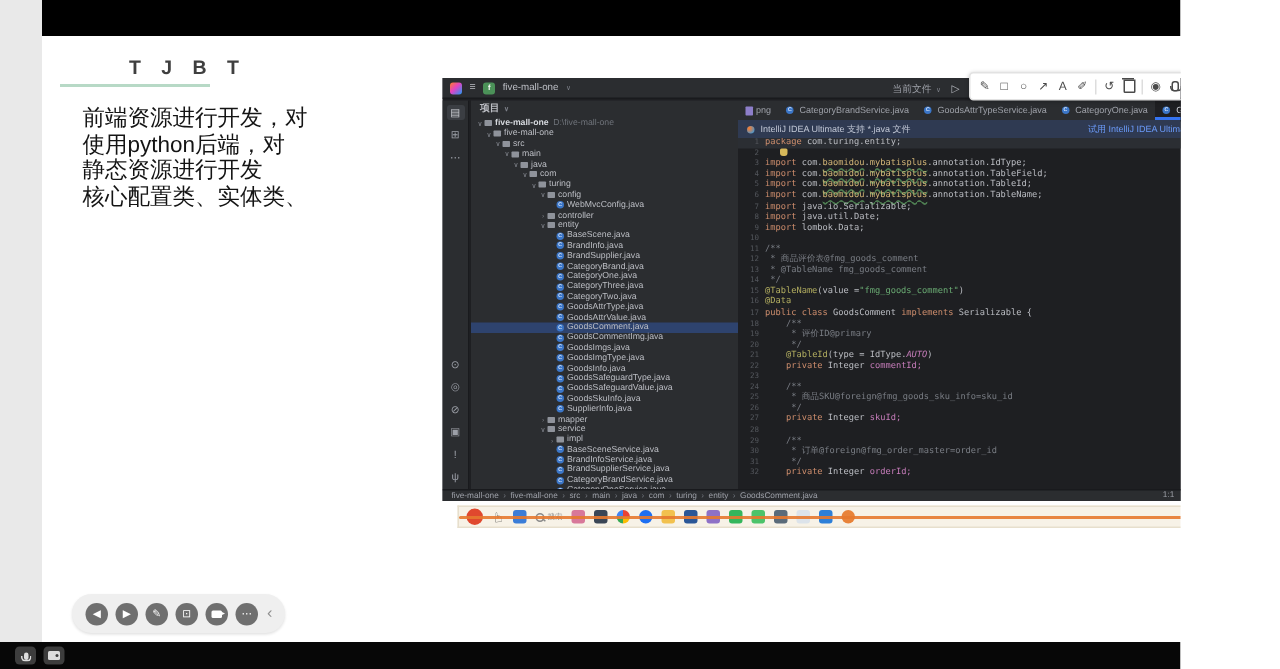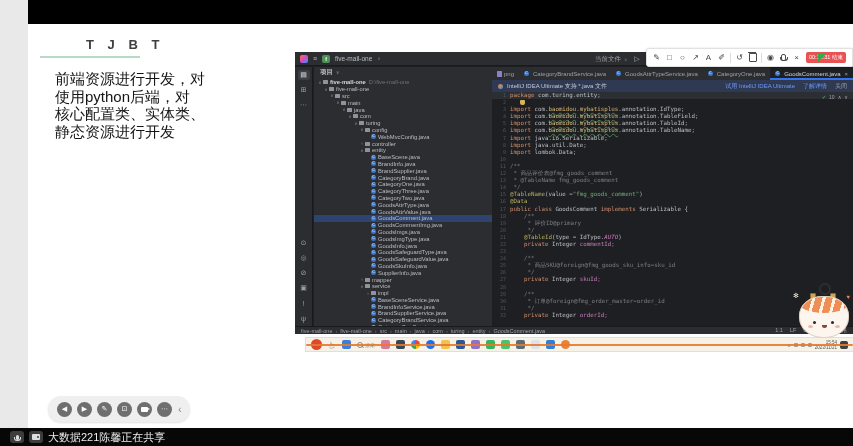--- a/index.html
+++ b/index.html
@@ -1,16 +1,16 @@
 <!DOCTYPE html>
 <html><head>
 <meta charset="utf-8">
 <style>
   html,body{margin:0;padding:0;background:#fff}
-  .screen{position:relative;width:853px;height:446px;overflow:hidden;background:#fff;font-family:"Liberation Sans",sans-serif}
+  .screen{position:relative;width:787px;height:446px;overflow:hidden;background:#fff;font-family:"Liberation Sans",sans-serif}
   .left-strip{position:absolute;left:0;top:0;width:28px;height:428px;background:#e9e9e9}
   .top-bar{position:absolute;left:28px;top:0;right:0;height:24px;background:#000}
   
   .slide-title{position:absolute;left:86px;top:37px;font-size:13px;font-weight:700;letter-spacing:5px;color:#3f3f3f}
   .title-underline{position:absolute;left:40px;top:56px;width:100px;height:2px;background:#b7d9c6}
   .slide-par{position:absolute;left:55px;top:70px;width:178px;font-size:15px;line-height:17.5px;color:#141414}
   
   .ide{position:absolute;left:295px;top:52px;width:558px;height:282px;background:#1e1f22;overflow:hidden;font-size:6px;color:#bcbec4}
   .ide-titlebar{position:absolute;left:0;top:0;right:0;height:14px;background:#2b2d30;border-bottom:1px solid #191a1d;display:flex;align-items:center;gap:5px;padding:0 5px;box-sizing:border-box;font-size:6.5px;color:#9da0a8}
   .idea-logo{width:8px;height:8px;border-radius:2px;background:linear-gradient(135deg,#ff7c2a,#e343c3 45%,#1c9cf7);flex:none}
@@ -120,22 +120,22 @@
 
 <div class="screen">
   <div class="left-strip"></div>
   <div class="top-bar"></div>
 
   <div class="slide-title">T J B T</div>
   <div class="title-underline"></div>
   <div class="slide-par">
       <div>前端资源进行开发，对</div>
       <div> 使用python后端，对</div>
+      <div>静态资源进行开发</div>
       <div>核心配置类、实体类、</div>
-      <div>静态资源进行开发</div>
     </div>
 
   <div class="ide">
     <div class="ide-titlebar">
       <span class="idea-logo"></span>
       <span class="hamburger">≡</span>
       <span class="proj-badge">f</span>
       <span class="proj-name">five-mall-one</span>
       <span class="dd">∨</span>
       <span class="tb-run">
@@ -645,15 +645,14 @@
       <span class="pcollapse">‹</span>
     </div>
 
   <div class="share-bar">
     <span class="chip">
         <span class="i-mic"></span>
       </span>
     <span class="chip">
         <span class="i-cam2"></span>
       </span>
-    <span class="share-text">大数据221陈馨正在共享</span>
   </div>
 </div>
 
 </body></html>

